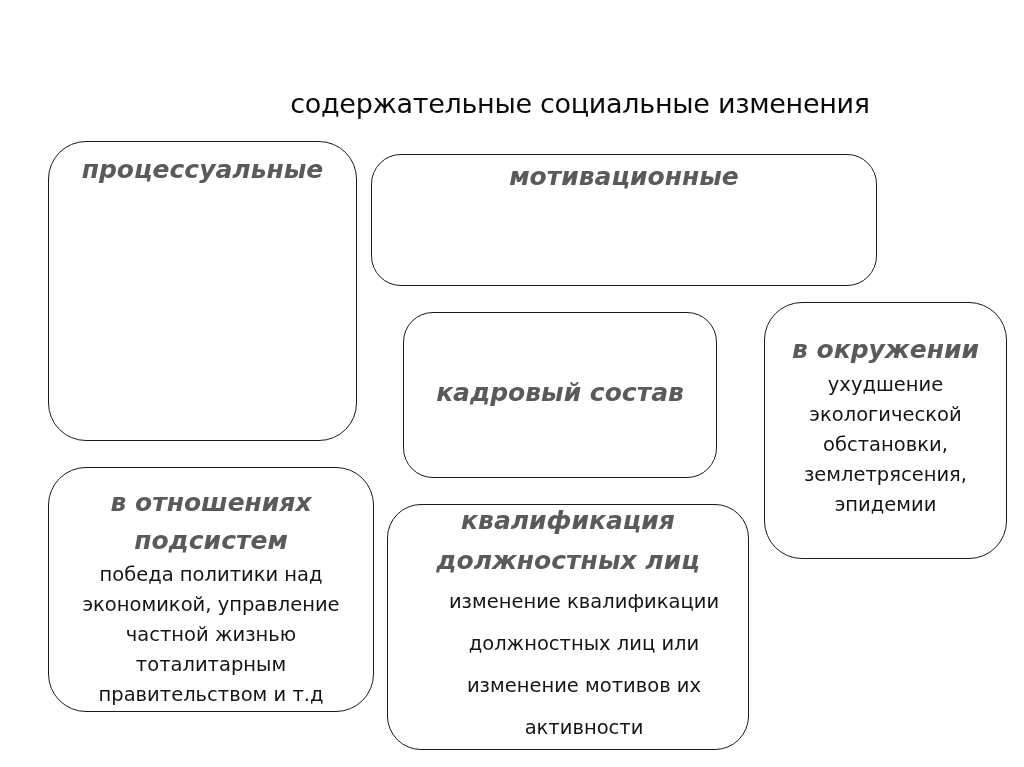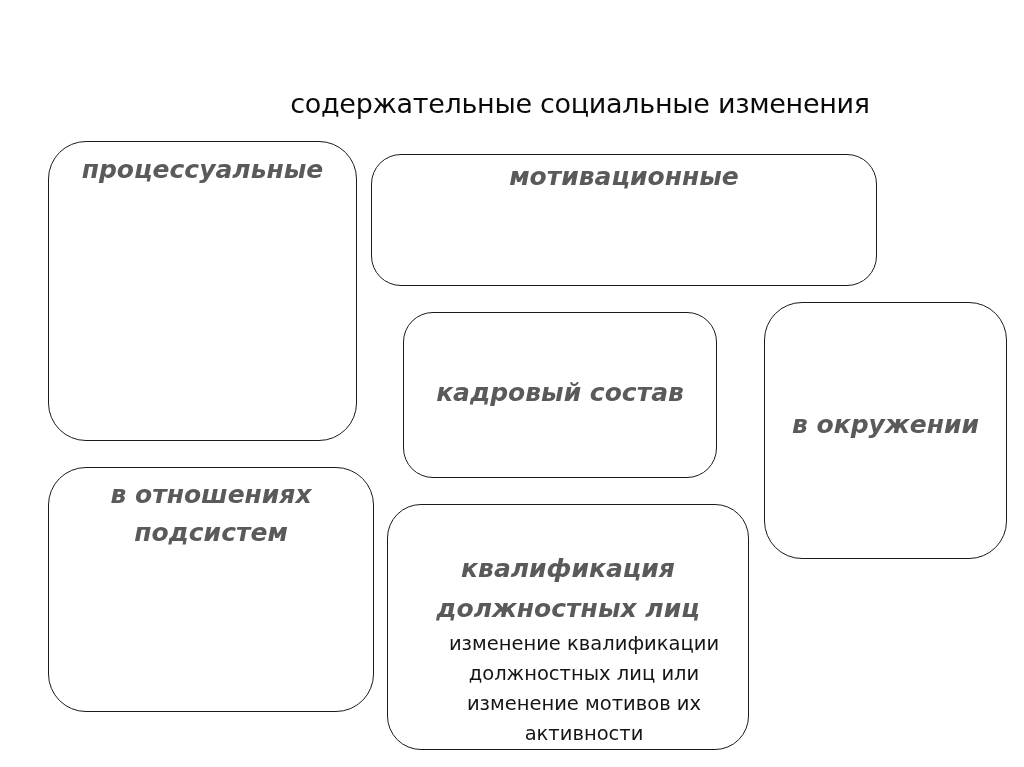--- a/index.html
+++ b/index.html
@@ -52,27 +52,27 @@
       font-family: "DejaVu Sans", sans-serif;
       font-size: 19.5px;
       line-height: 30px;
       color: #151515;
       white-space: pre-line;
     }
     #box-process { left: 48px; top: 141px; width: 309px; height: 300px; justify-content: flex-start; padding-top: 10px; }
     #box-motiv { left: 371px; top: 154px; width: 506px; height: 132px; justify-content: flex-start; padding-top: 4px; border-radius: 30px; }
     #box-cadre { left: 403px; top: 312px; width: 314px; height: 166px; border-radius: 30px; }
     #box-env { left: 764px; top: 302px; width: 243px; height: 257px; }
-    #box-sub { left: 48px; top: 467px; width: 326px; height: 245px; justify-content: flex-start; padding-top: 8px; }
+    #box-sub { left: 48px; top: 467px; width: 326px; height: 245px; justify-content: flex-start; padding-top: 16px; }
     #box-qual { left: 387px; top: 504px; width: 362px; height: 246px; justify-content: flex-end; padding-top: 6px; border-radius: 34px; }
 
     #box-process .body { line-height: 30.5px; }
     #box-sub .head { line-height: 38px; }
     #box-qual .head { line-height: 40px; }
-    #box-qual .body { line-height: 30px; margin-left: 32px; }
+    #box-qual .body { line-height: 42px; margin-left: 32px; }
     #box-env .head { margin-top: -10px; margin-bottom: 2px; }
     #box-cadre .head { margin-top: -4px; }
   </style>
 </head>
 <body>
 
 <div class="title">содержательные социальные изменения</div>
 
 <div class="box" id="box-process">
   <div class="head">процессуальные</div>
@@ -81,25 +81,35 @@
 <div class="box" id="box-motiv">
   <div class="head">мотивационные</div>
 </div>
 
 <div class="box" id="box-cadre">
   <div class="head">кадровый состав</div>
 </div>
 
 <div class="box" id="box-env">
   <div class="head">в окружении</div>
+  <div class="body">ухудшение
+экологической
+обстановки,
+землетрясения,
+эпидемии</div>
 </div>
 
 <div class="box" id="box-sub">
   <div class="head">в отношениях
 подсистем</div>
+  <div class="body">победа политики над
+экономикой, управление
+частной жизнью
+тоталитарным
+правительством и т.д</div>
 </div>
 
 <div class="box" id="box-qual">
   <div class="head">квалификация
 должностных лиц</div>
   <div class="body">изменение квалификации
 должностных лиц или
 изменение мотивов их
 активности</div>
 </div>

